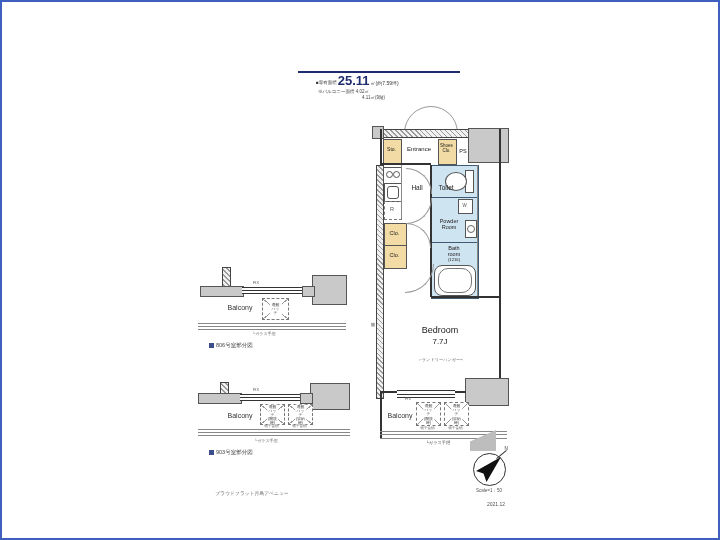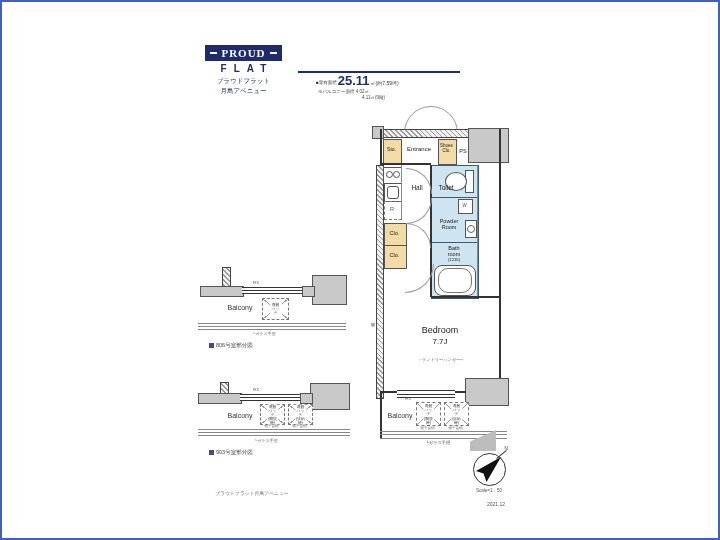--- a/index.html
+++ b/index.html
@@ -31,30 +31,20 @@
   .rounded{border:1px solid #555;background:#fff;}
   .vtext{writing-mode:vertical-rl;}
   .cap{display:flex;align-items:center;gap:2px;color:#444;}
   .capsq{width:5px;height:5px;background:#3e4e8c;display:inline-block;}
 </style>
 </head>
 <body>
 
 <div class="canvas">
 
-  <div class="abs" style="left:203px;top:43px;width:77px;">
-    <div style="height:16px;background:#1e2c6e;display:flex;align-items:center;justify-content:center;gap:4px;">
-      <span style="width:7px;height:2px;background:#fff;"></span>
-      <span style="color:#fff;font-family:'Liberation Serif',serif;font-weight:bold;font-size:11px;letter-spacing:1px;">PROUD</span>
-      <span style="width:7px;height:2px;background:#fff;"></span>
-    </div>
-    <div style="text-align:center;color:#1e2c6e;font-weight:bold;font-size:10px;letter-spacing:7px;margin-top:2px;text-indent:7px;">FLAT</div>
-    <div style="text-align:center;color:#1e2c6e;font-size:6.5px;margin-top:3px;">プラウドフラット</div>
-    <div style="text-align:center;color:#1e2c6e;font-size:6.5px;margin-top:1px;">月島アベニュー</div>
-  </div>
 
   <div class="abs" style="left:296px;top:69px;width:162px;height:2px;background:#1e2c6e;"></div>
   <div class="abs" style="left:314px;top:72px;display:flex;align-items:flex-end;gap:1px;">
     <span style="font-size:4.5px;color:#333;padding-bottom:2px;">■専有面積</span>
     <span class="navy" style="font-size:13px;font-weight:bold;line-height:1;">25.11</span>
     <span style="font-size:5px;color:#333;padding-bottom:1px;">㎡(約7.59坪)</span>
   </div>
   <div class="abs" style="left:316px;top:87px;font-size:4.5px;color:#444;">※バルコニー面積 4.02㎡</div>
   <div class="abs" style="left:360px;top:93px;font-size:4.5px;color:#444;">4.11㎡(9階)</div>
 

